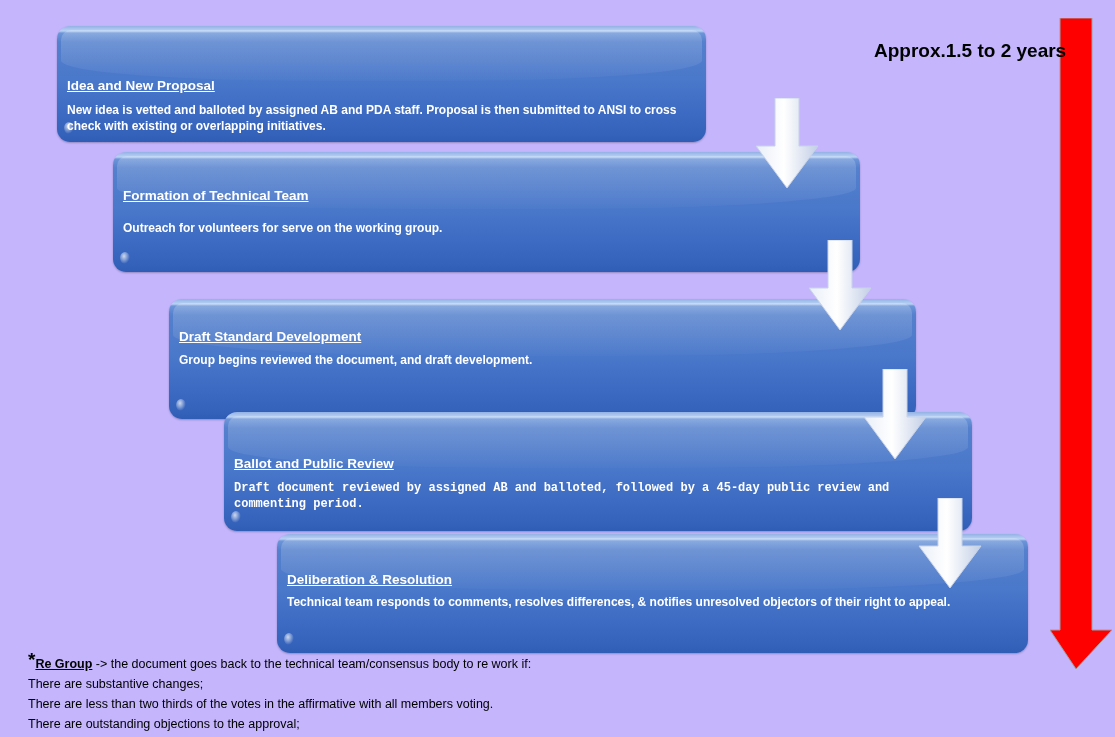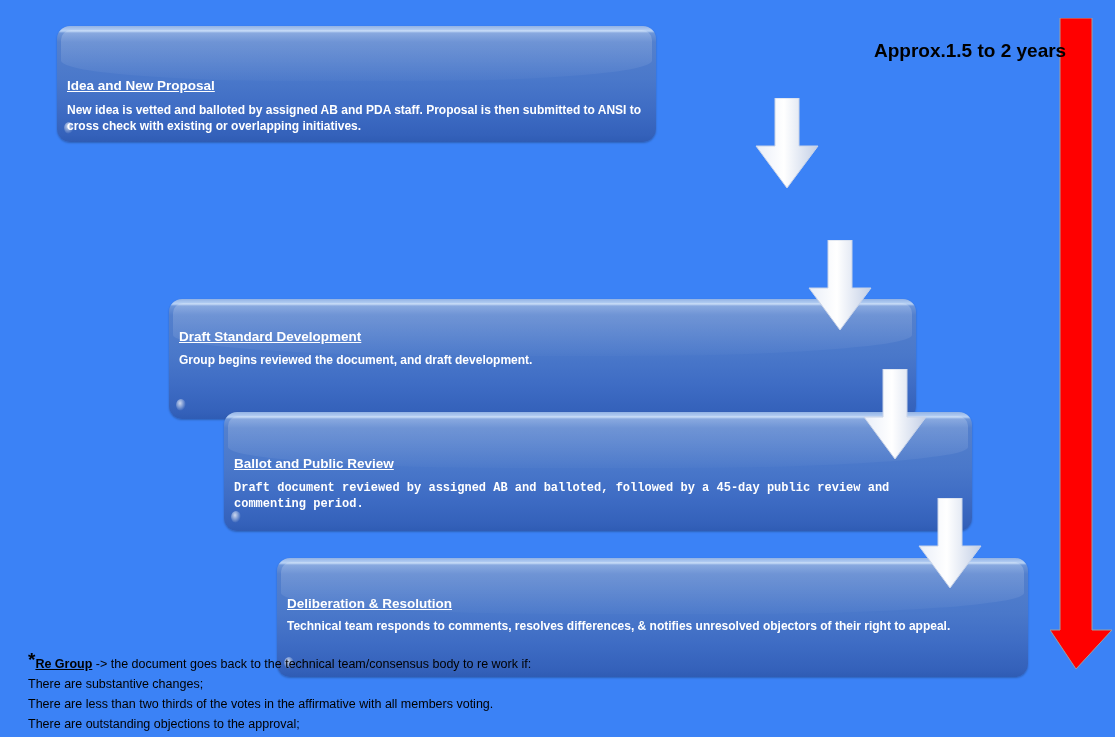--- a/index.html
+++ b/index.html
@@ -7,21 +7,21 @@
     padding: 0;
     background: #ffffff;
   }
   body {
     font-family: "Liberation Sans", sans-serif;
   }
   #canvas {
     position: relative;
     width: 1115px;
     height: 737px;
-    background: #3b82f6;
+    background: #c4b5fd;
     overflow: hidden;
   }
 
   
   .stage-box {
     position: absolute;
     box-sizing: border-box;
     border-radius: 13px;
     background: linear-gradient(to bottom,
                 #92b2e4 0px,
@@ -73,25 +73,25 @@
     left: 10px;
     right: 14px;
     color: #ffffff;
     font-size: 12px;
     font-weight: bold;
     line-height: 16px;
     z-index: 2;
   }
 
   
-  #box-1 { left: 57px;  top: 26px;  width: 599px; height: 116px; }
+  #box-1 { left: 57px;  top: 26px;  width: 649px; height: 116px; }
   #box-2 { left: 113px; top: 152px; width: 747px; height: 120px; }
   #box-3 { left: 169px; top: 283px; width: 747px; height: 120px; margin-top: 16px; }
   #box-4 { left: 224px; top: 412px; width: 748px; height: 119px; }
-  #box-5 { left: 277px; top: 558px; width: 751px; height: 119px; }
+  #box-5 { left: 277px; top: 534px; width: 751px; height: 119px; }
 
   #box-1 .stage-title { top: 52px; }
   #box-1 .stage-desc  { top: 76px; }
   #box-2 .stage-title { top: 36px; }
   #box-2 .stage-desc  { top: 68px; }
   #box-3 .stage-title { top: 30px; }
   #box-3 .stage-desc  { top: 53px; }
   #box-4 .stage-title { top: 44px; text-decoration: underline; }
   #box-4 .stage-desc  { top: 68px; font-family: Liberation Mono, monospace; }
   #box-5 .stage-title { top: 38px; }
@@ -169,20 +169,24 @@
     <defs>
       <linearGradient id="cgrad1" x1="0" y1="0" x2="1" y2="0">
         <stop offset="0%" stop-color="#e9eef8"></stop>
         <stop offset="45%" stop-color="#ffffff"></stop>
         <stop offset="100%" stop-color="#c3cfe6"></stop>
       </linearGradient>
     </defs>
     <polygon points="23,0 47,0 47,48 66,48 35,90 4,48 23,48" fill="url(#cgrad1)" stroke="#c8d3e8" stroke-width="1"></polygon>
   </svg>
 
+  <div class="stage-box" id="box-2">
+    <div class="stage-title">Formation of Technical Team</div>
+    <div class="stage-desc">Outreach  for volunteers for serve on the  working group.</div>
+  </div>
 
   <svg class="connector" style="left:805px; top:240px;" width="70" height="92" viewBox="0 0 70 92">
     <defs>
       <linearGradient id="cgrad2" x1="0" y1="0" x2="1" y2="0">
         <stop offset="0%" stop-color="#e9eef8"></stop>
         <stop offset="45%" stop-color="#ffffff"></stop>
         <stop offset="100%" stop-color="#c3cfe6"></stop>
       </linearGradient>
     </defs>
     <polygon points="23,0 47,0 47,48 66,48 35,90 4,48 23,48" fill="url(#cgrad2)" stroke="#c8d3e8" stroke-width="1"></polygon>

